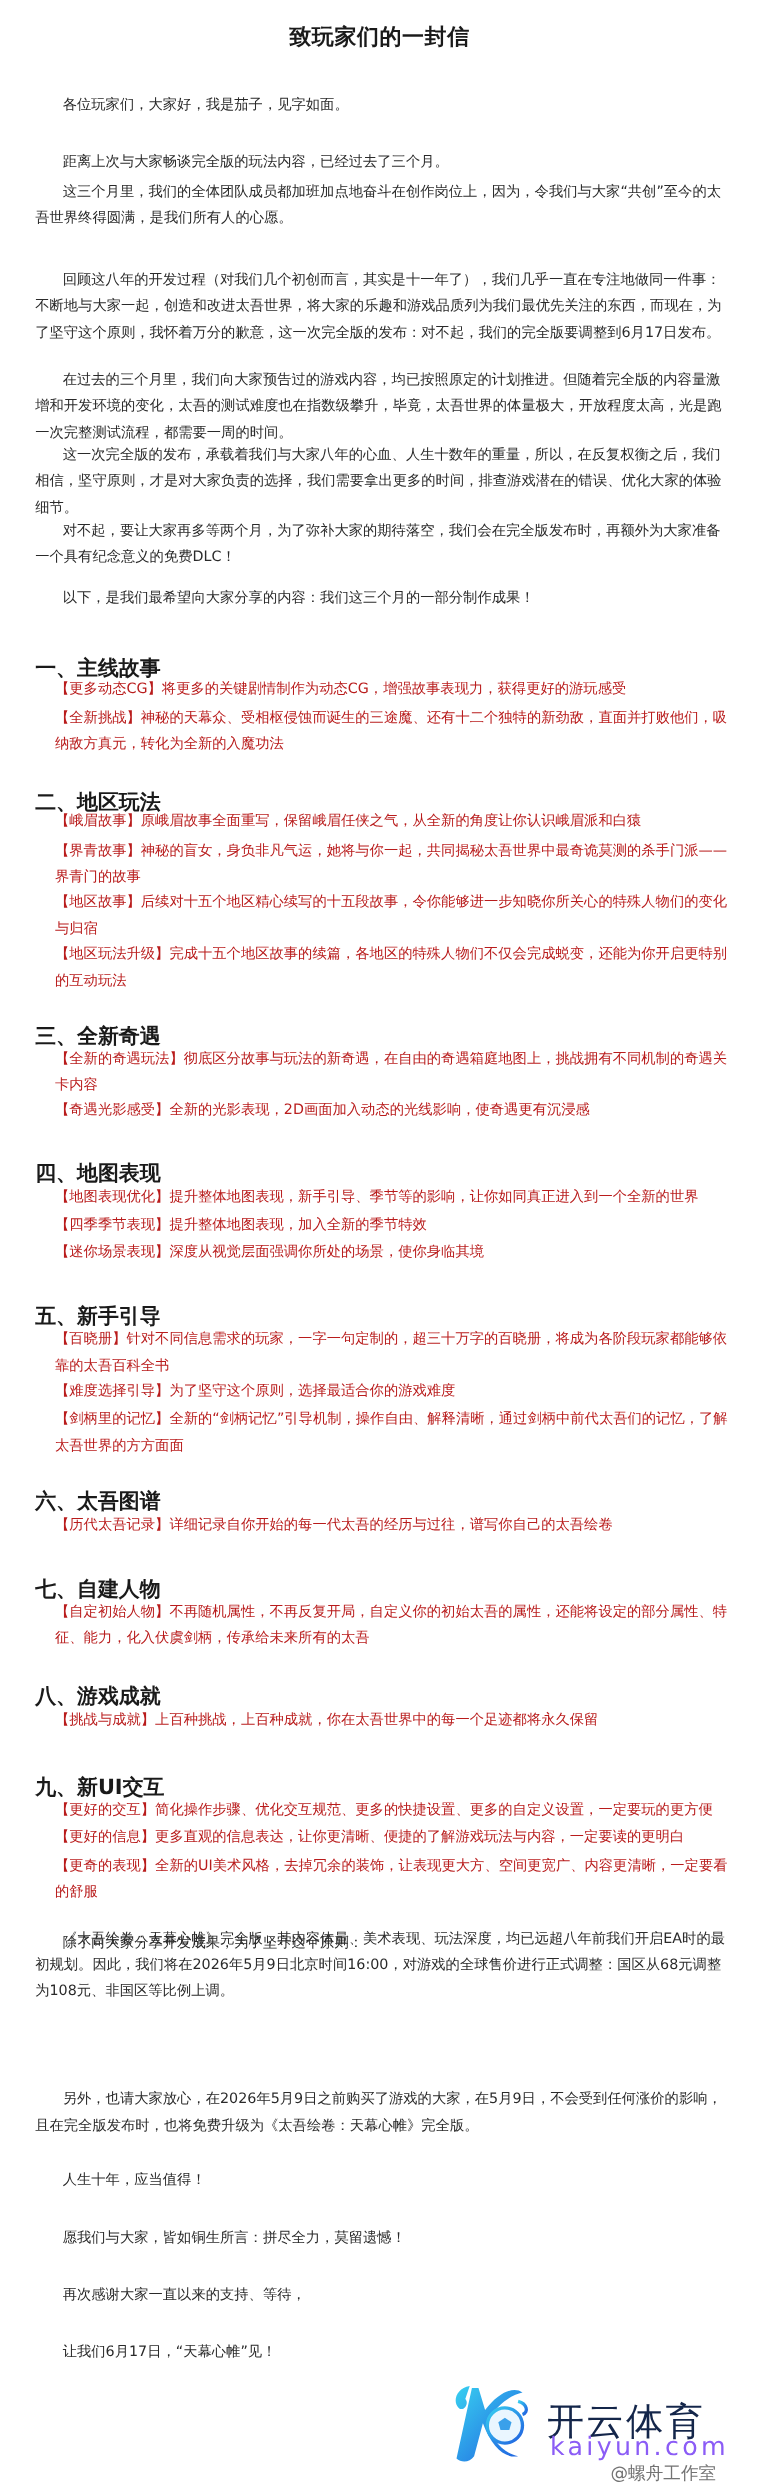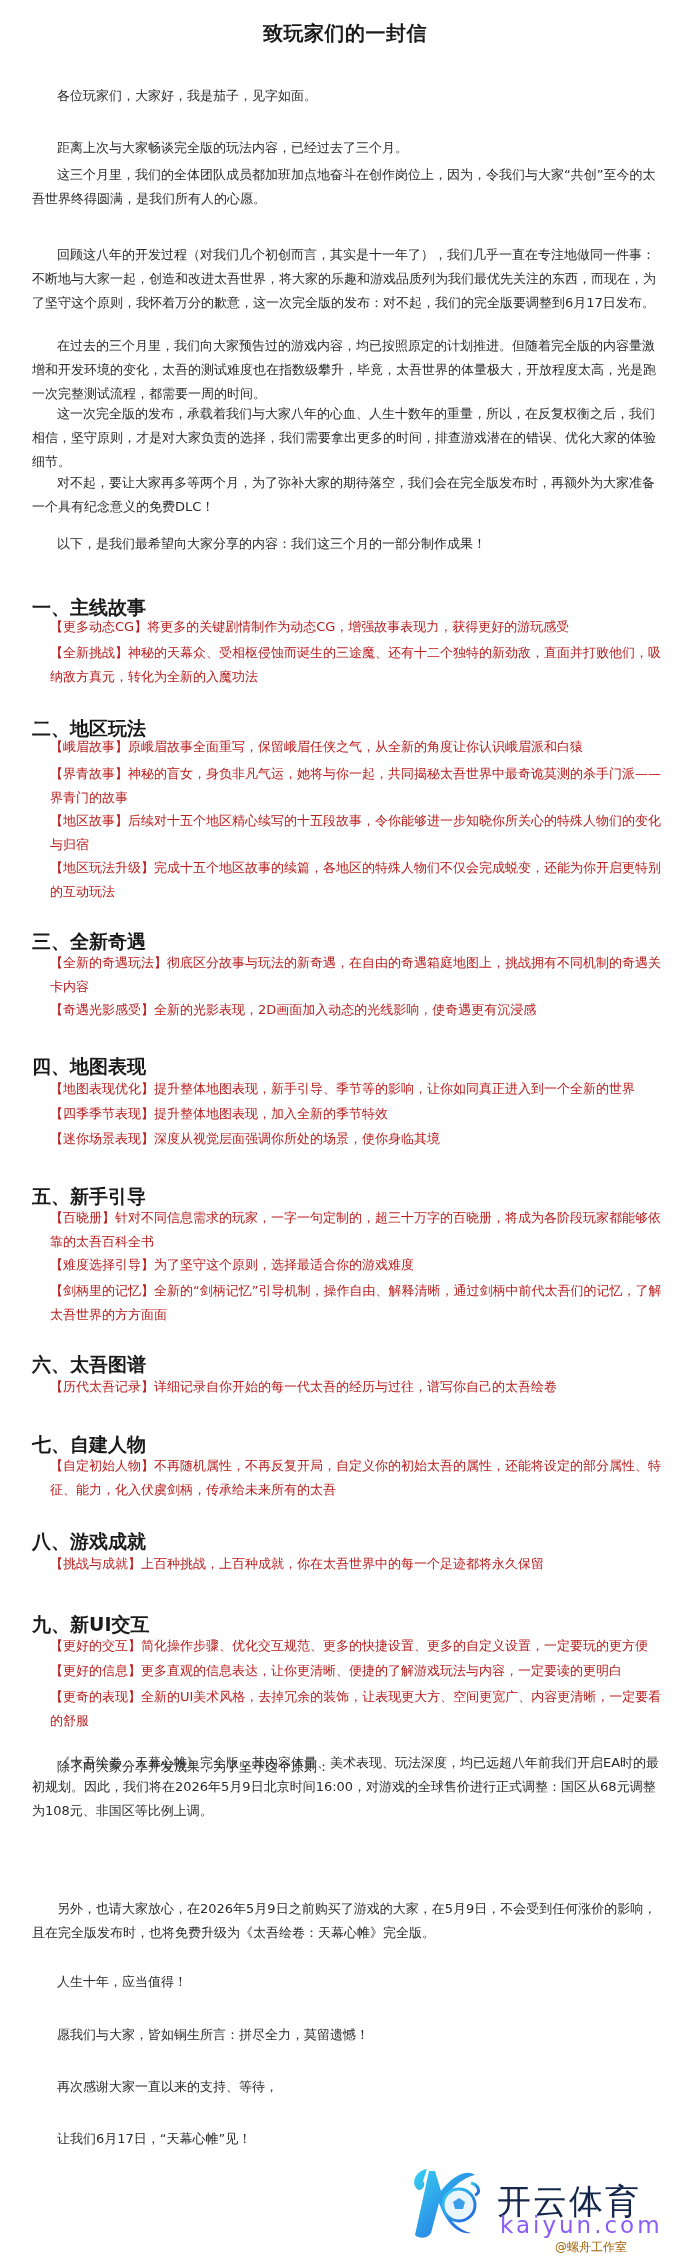--- a/index.html
+++ b/index.html
@@ -64,21 +64,21 @@
       letter-spacing: 2px;
       margin-top: 12px;
     }
     .logo-en {
       position: absolute; left: 95px; top: 49px;
       font-size: 23px; color: #8b5cf6; letter-spacing: 3px;
       font-family: "DejaVu Sans", sans-serif;
     }
     .watermark {
       position: absolute; left: 150px; top: 76px;
-      font-size: 12px; color: #a16207;
+      font-size: 16px; color: #737373;
     }
   </style>
 </head>
 <body>
 
 <div class="doc">
 
   <div class="title">致玩家们的一封信</div>
 
   <div class="para" style="top:84px">各位玩家们，大家好，我是茄子，见字如面。</div>

